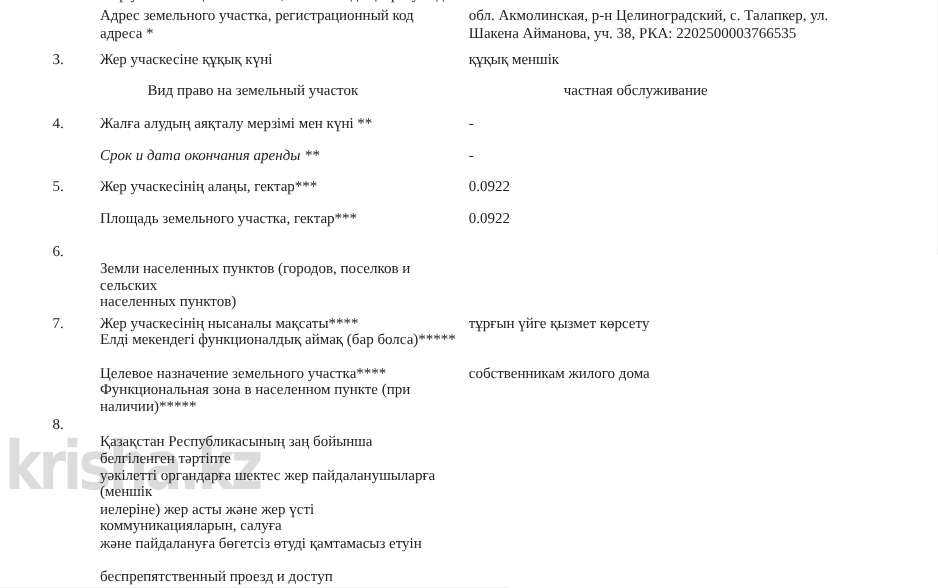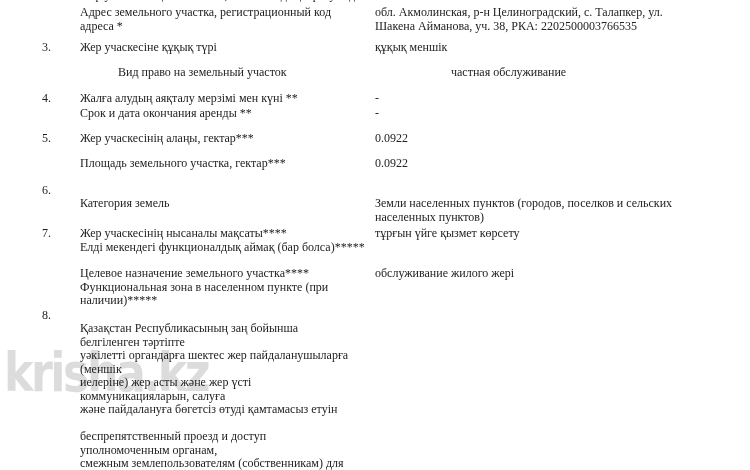--- a/index.html
+++ b/index.html
@@ -33,21 +33,21 @@
     align-items:start;
   }
   .num{padding-left:42px;}
   .label{padding-right:10px;white-space:pre-line;}
   .value{padding-right:24px;white-space:pre-line;}
   
   .sliver{height:3px;overflow:hidden;}
   .sliver .inner{margin-left:80px;margin-top:-11px;white-space:nowrap;}
   .r2{margin-top:3px;}
   .r3a{margin-top:8px;}   .r3b{margin-top:11.5px;gap:38px;}
-  .r4a{margin-top:12.5px;}.r4b{margin-top:1px;}
+  .r4a{margin-top:12.5px;}.r4b{margin-top:12px;font-style:italic;}
   .r5a{margin-top:11.5px;}.r5b{margin-top:11.5px;}
   .r6a{margin-top:13.5px;}.r6b{margin-top:0;}
   .r7a{margin-top:3px;}   .r7b{margin-top:13px;}
   .r8{margin-top:1px;}
   .r8 .ru-sub{margin-top:32px;}
 </style>
 </head>
 <body>
 
 <div id="doc" style="background: rgb(255, 255, 255); color: rgb(34, 34, 34);">
@@ -63,21 +63,21 @@
     <div class="grid r2">
       <div class="num"></div>
       <div class="label">Адрес земельного участка, регистрационный код
 адреса *</div>
       <div class="value">обл. Акмолинская, р-н Целиноградский, с. Талапкер, ул.
 Шакена Айманова, уч. 38, РКА: 2202500003766535</div>
     </div>
 
     <div class="grid r3a">
       <div class="num">3.</div>
-      <div class="label">Жер учаскесіне құқық түрі</div>
+      <div class="label">Жер учаскесіне құқық күні</div>
       <div class="value">құқық меншік</div>
     </div>
     <div class="grid r3b">
       <div class="num"></div>
       <div class="label">Вид право на земельный участок</div>
       <div class="value">частная обслуживание</div>
     </div>
 
     <div class="grid r4a">
       <div class="num">4.</div>
@@ -99,37 +99,36 @@
       <div class="num"></div>
       <div class="label">Площадь земельного участка, гектар***</div>
       <div class="value">0.0922</div>
     </div>
 
     <div class="grid r6a">
       <div class="num">6.</div>
     </div>
     <div class="grid r6b">
       <div class="num"></div>
-      <div class="label">Категория земель</div>
       <div class="value">Земли населенных пунктов (городов, поселков и сельских
 населенных пунктов)</div>
     </div>
 
     <div class="grid r7a">
       <div class="num">7.</div>
       <div class="label">Жер учаскесінің нысаналы мақсаты****
 Елді мекендегі функционалдық аймақ (бар болса)*****</div>
       <div class="value">тұрғын үйге қызмет көрсету</div>
     </div>
     <div class="grid r7b">
       <div class="num"></div>
       <div class="label">Целевое назначение земельного участка****
 Функциональная зона в населенном пункте (при
 наличии)*****</div>
-      <div class="value">обслуживание жилого жері</div>
+      <div class="value">собственникам жилого дома</div>
     </div>
 
     <div class="grid r8">
       <div class="num">8.</div>
       <div class="value">
         <div>Қазақстан Республикасының заң бойынша белгіленген тәртіпте
 уәкілетті органдарға шектес жер пайдаланушыларға (меншік
 иелеріне) жер асты және жер үсті коммуникацияларын, салуға
 және пайдалануға бөгетсіз өтуді қамтамасыз етуін</div>
         <div>беспрепятственный проезд и доступ уполномоченным органам,

